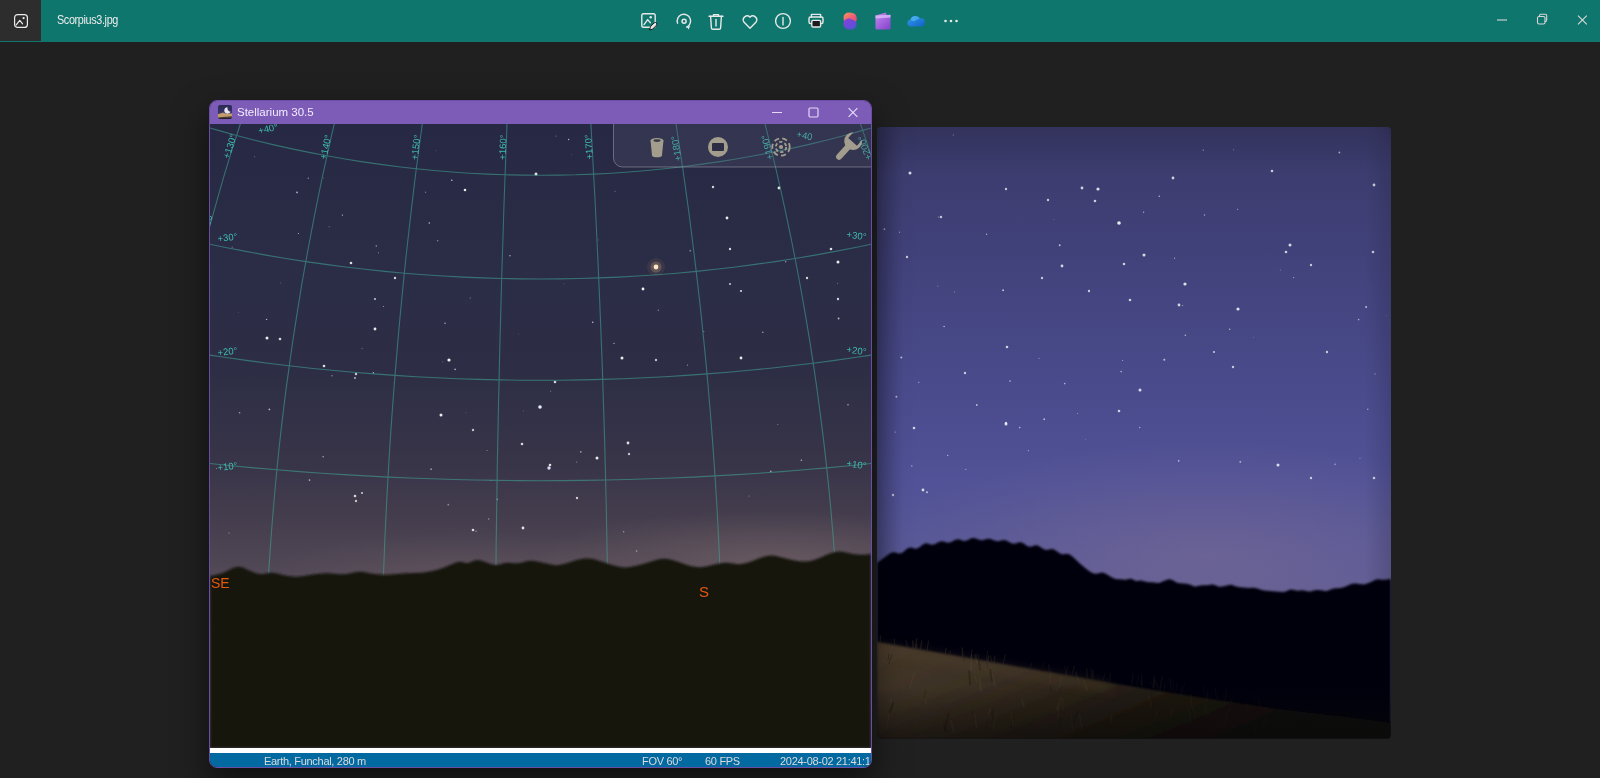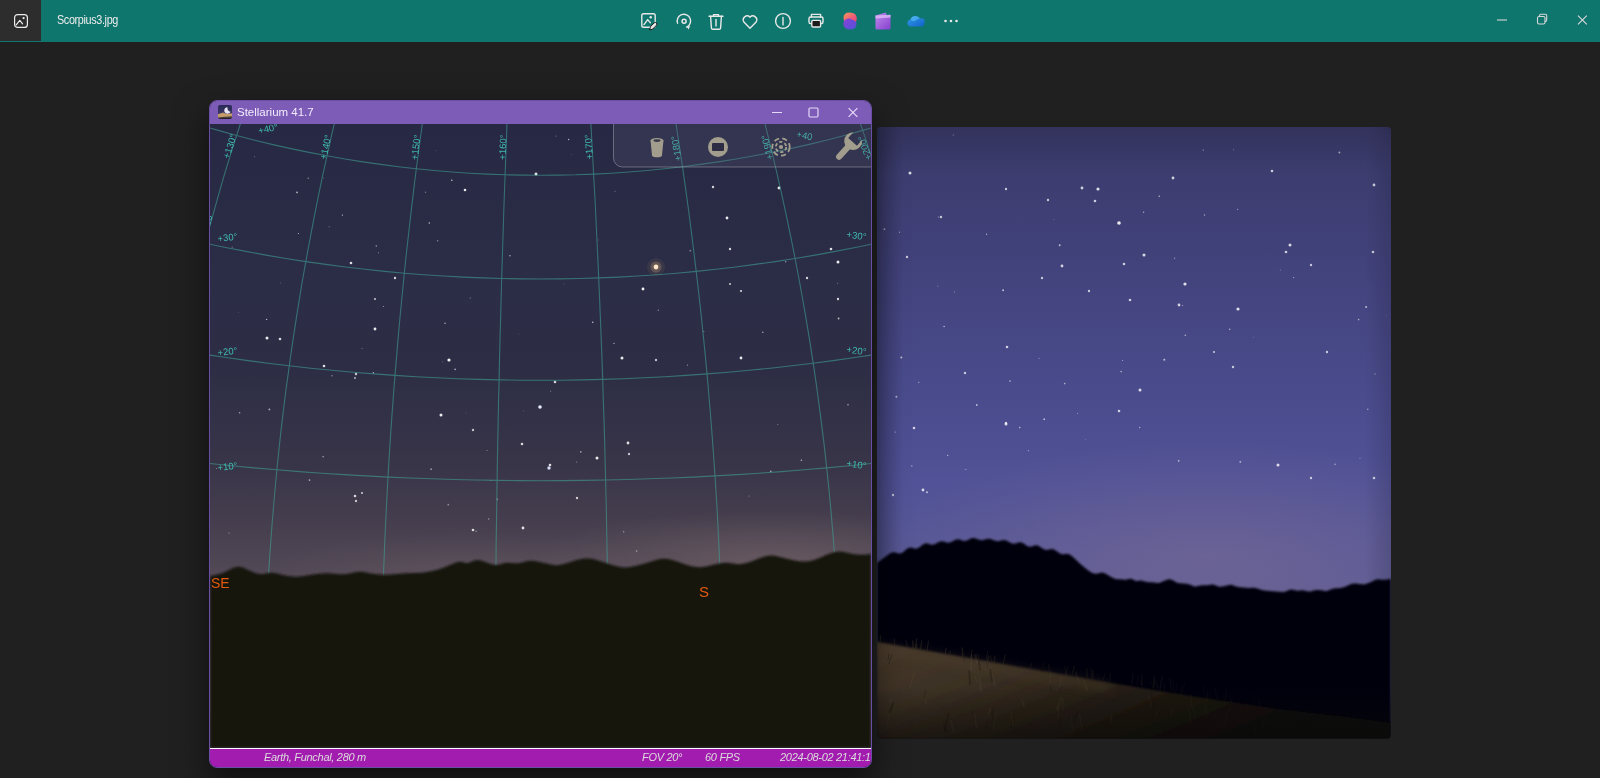--- a/index.html
+++ b/index.html
@@ -8,22 +8,22 @@
 .tab { position:absolute; left:0; top:0; width:41px; height:41px; background:#2d2d2d;
   display:flex; align-items:center; justify-content:center; }
 .fname { position:absolute; left:57px; top:13px; font-size:12.3px; color:#ececec; letter-spacing:-0.4px; transform:scaleX(0.88); transform-origin:left center; }
 .photo { position:absolute; left:877px; top:127px; width:514px; height:612px; border-radius:4px; overflow:hidden; }
 .stwin { position:absolute; left:209px; top:100px; width:663px; height:668px;
   border-radius:8px; overflow:hidden; border:1px solid #6a4da5; box-shadow:0 14px 34px rgba(0,0,0,0.55); background:#1b1b26; }
 .sttitle { position:absolute; left:0; top:0; width:661px; height:23px; background:#7d5cb8; }
 .sttitle .ico { position:absolute; left:8px; top:4px; }
 .sttitle .txt { position:absolute; left:27px; top:5px; font-size:11.5px; color:#f2ecfc; }
 .stview { position:absolute; left:0; top:23px; width:661px; height:624px; }
-.ststatus { position:absolute; left:0; top:647px; width:661px; height:19px; background:#a21caf;
-  border-top:1px solid #ffffff; color:#dcdcdc; font-size:11px; letter-spacing:-0.3px;font-style:italic; }
+.ststatus { position:absolute; left:0; top:647px; width:661px; height:19px; background:#0369a1;
+  border-top:5px solid #ffffff; color:#dcdcdc; font-size:11px; letter-spacing:-0.3px; }
 .ststatus span { position:absolute; top:2px; white-space:nowrap; }
 </style></head>
 <body>
 <div class="photo"><svg width="514" height="612" viewBox="0 0 514 612" xmlns="http://www.w3.org/2000/svg">
 <defs>
 <linearGradient id="psky" x1="0" y1="0" x2="0" y2="1">
  <stop offset="0" stop-color="#3a3a6a"></stop>
  <stop offset="0.25" stop-color="#43437e"></stop>
  <stop offset="0.45" stop-color="#4b4c8e"></stop>
  <stop offset="0.58" stop-color="#515297"></stop>
@@ -533,32 +533,32 @@
 <stop offset="0" stop-color="#2a2a55"></stop>
               <stop offset="0.62" stop-color="#3a3668"></stop>
               <stop offset="0.66" stop-color="#b5956a"></stop>
               <stop offset="1" stop-color="#151320"></stop>
             </linearGradient>
           </defs>
 <rect width="14" height="14" rx="2" fill="url(#sig)"></rect>
 <path d="M9.5 2.2 A 3.3 3.3 0 1 0 12.6 6.8 A 4.2 4.2 0 0 1 9.5 2.2" fill="#e8e4f2"></path>
 <path d="M0 9.2 L5 7.6 L9 9.0 L14 8.2 L14 11 L0 12.5 Z" fill="#c9a06a" opacity="0.9"></path>
 </svg></div>
-    <div class="txt">Stellarium 41.7</div>
+    <div class="txt">Stellarium 30.5</div>
     <svg width="661" height="23" viewBox="0 0 661 23" style="position:absolute;left:0;top:0" xmlns="http://www.w3.org/2000/svg">
       <g stroke="#e4d9f6" stroke-width="1.2" fill="none">
         <path d="M562 11.5 L572 11.5"></path>
         <rect x="599" y="7" width="9" height="9" rx="1.2"></rect>
         <path d="M638.6 7.1 L647.4 15.9 M647.4 7.1 L638.6 15.9"></path>
       </g>
     </svg>
   </div>
   <div class="ststatus">
     <span style="left:54px;">Earth, Funchal, 280 m</span>
-    <span style="left:432px;">FOV 20°</span>
+    <span style="left:432px;">FOV 60°</span>
     <span style="left:495px;">60 FPS</span>
     <span style="left:570px;">2024-08-02 21:41:10</span>
   </div>
 </div>
 <div class="appbar">
   <div class="tab">
       <svg width="16" height="16" viewBox="0 0 16 16" xmlns="http://www.w3.org/2000/svg">
 <g fill="none" stroke="#ececec" stroke-width="1.2" stroke-linejoin="round" stroke-linecap="round">
 <rect x="1.6" y="1.6" width="12.8" height="12.8" rx="3"></rect>
 <path d="M3.2 11.8 L6.8 7.4 L9.6 10.8"></path>

